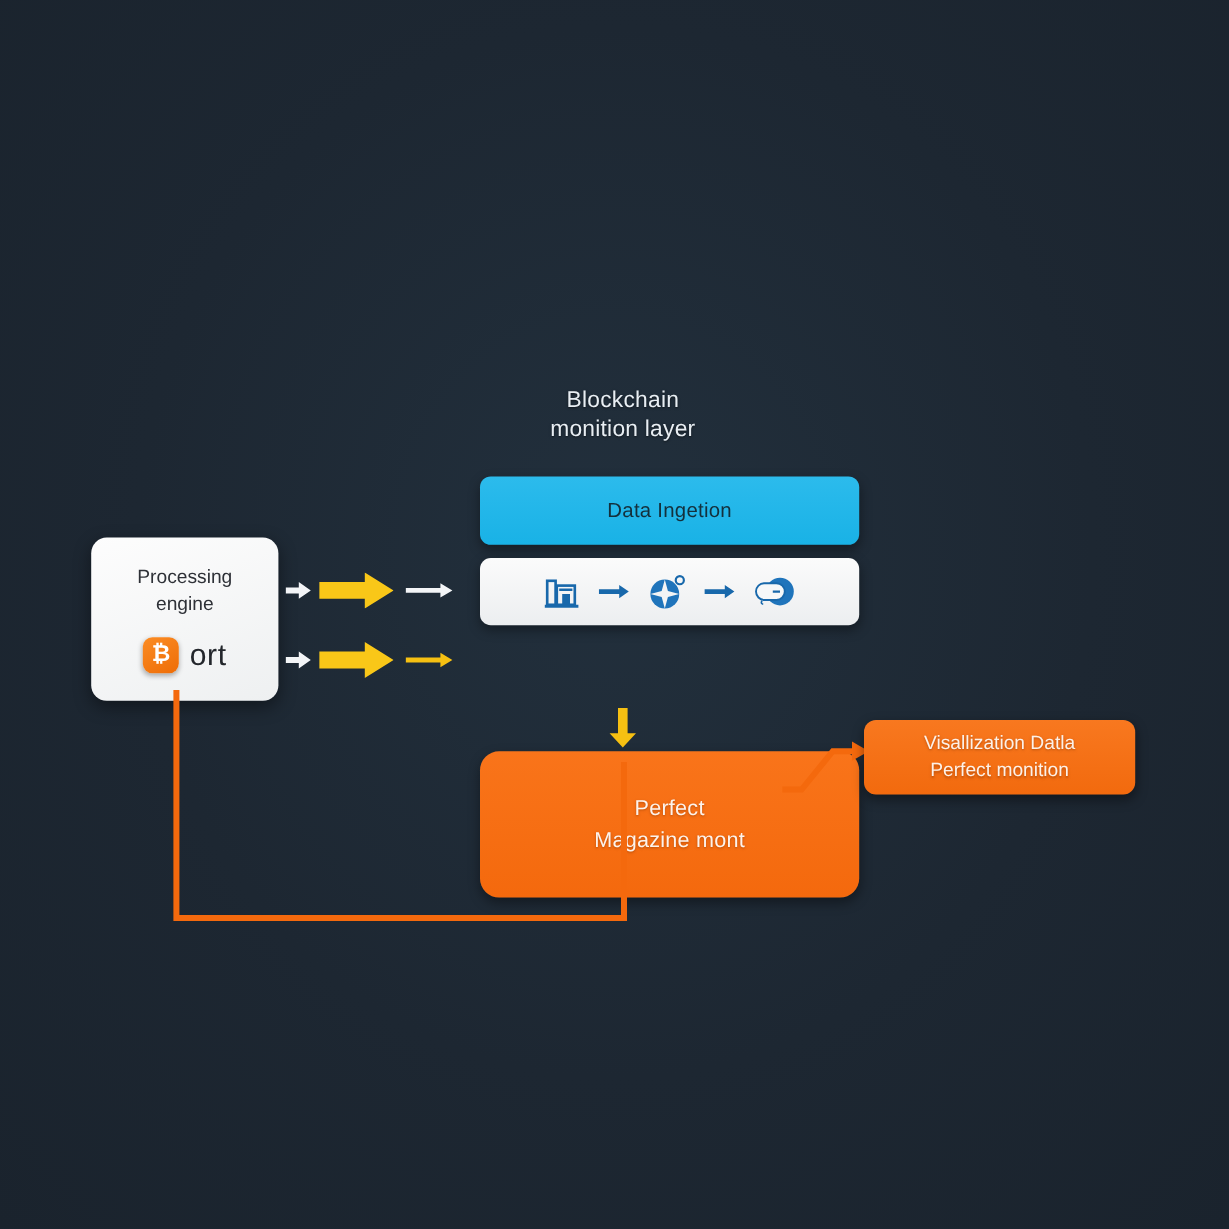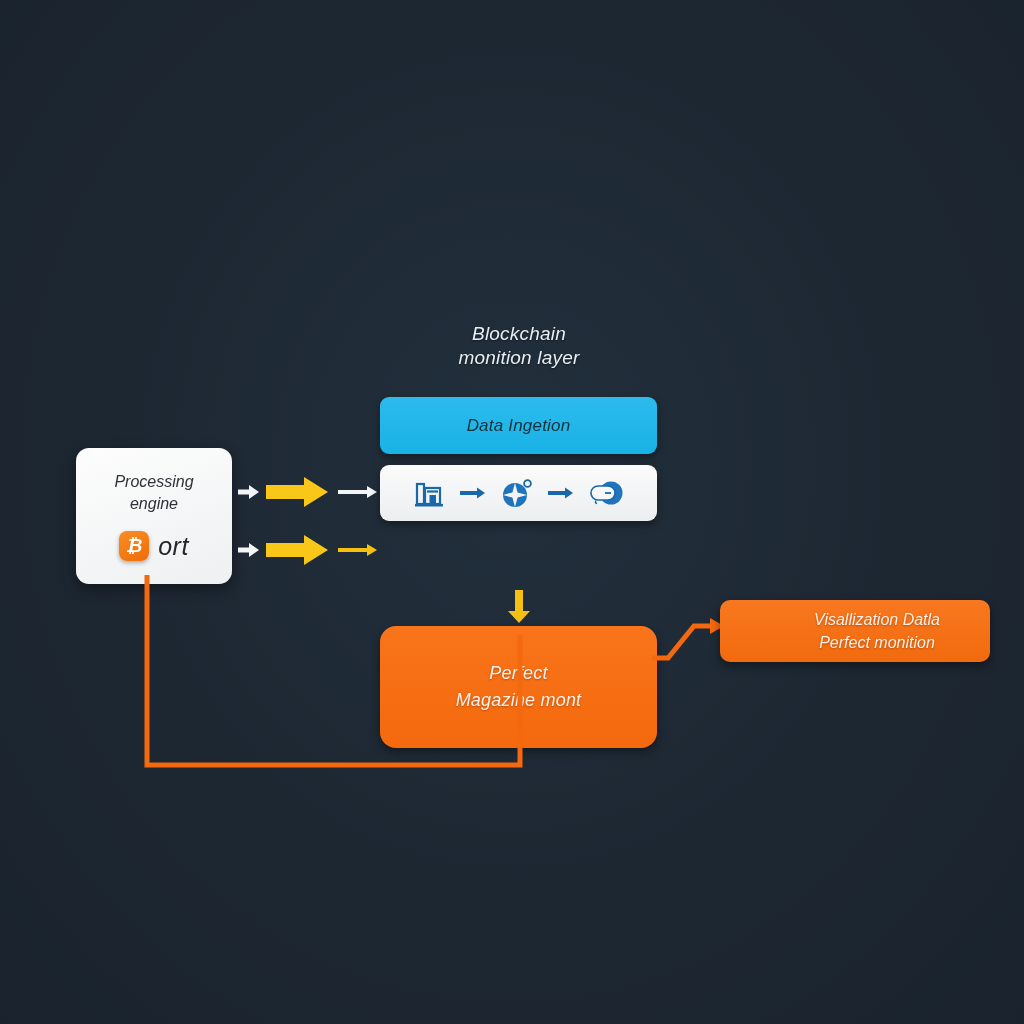--- a/index.html
+++ b/index.html
@@ -12,41 +12,40 @@
     background: #1d2732;
     font-family: "Liberation Sans", sans-serif;
     overflow: hidden;
   }
   #canvas {
     position: relative;
     width: 1024px;
     height: 1024px;
     background:
       radial-gradient(ellipse at 50% 45%, #22303d 0%, #1d2732 55%, #1a232d 100%);
-    font-style: italic;
   }
   .abs { position: absolute; }
 
   
   #diagram-title {
     left: 398px;
     top: 322px;
     width: 242px;
     text-align: center;
     color: #e8eef3;
     font-size: 19px;
     line-height: 24px;
     letter-spacing: .2px;
     text-shadow: 0 1px 2px rgba(0,0,0,.55);
   }
 
   
   .stage {
-    left: 380px;
-    width: 277px;
+    left: 400px;
+    width: 316px;
     border-radius: 9px;
     display: flex;
     align-items: center;
     justify-content: center;
     box-shadow: 0 4px 10px rgba(0,0,0,.38);
     font-size: 17px;
     letter-spacing: .2px;
   }
   #stage-ingestion {
     top: 397px;
@@ -132,21 +131,20 @@
     background: linear-gradient(180deg,#f8781f 0%,#f26a0e 100%);
     color: #fdf1e8;
     display: flex;
     flex-direction: column;
     align-items: center;
     justify-content: center;
     font-size: 16px;
     line-height: 23px;
     box-shadow: 0 4px 10px rgba(0,0,0,.4);
     text-shadow: 0 1px 2px rgba(120,45,0,.5);
-    padding-left: 44px;
   }
 
   
   .glyph { display: block; }
   .mini-arrow { width: 26px; height: 14px; }
 
   
   .arrow-group { display: flex; align-items: center; }
   #arrows-top { left: 238px; top: 477px; }
   #arrows-bottom { left: 238px; top: 535px; }

